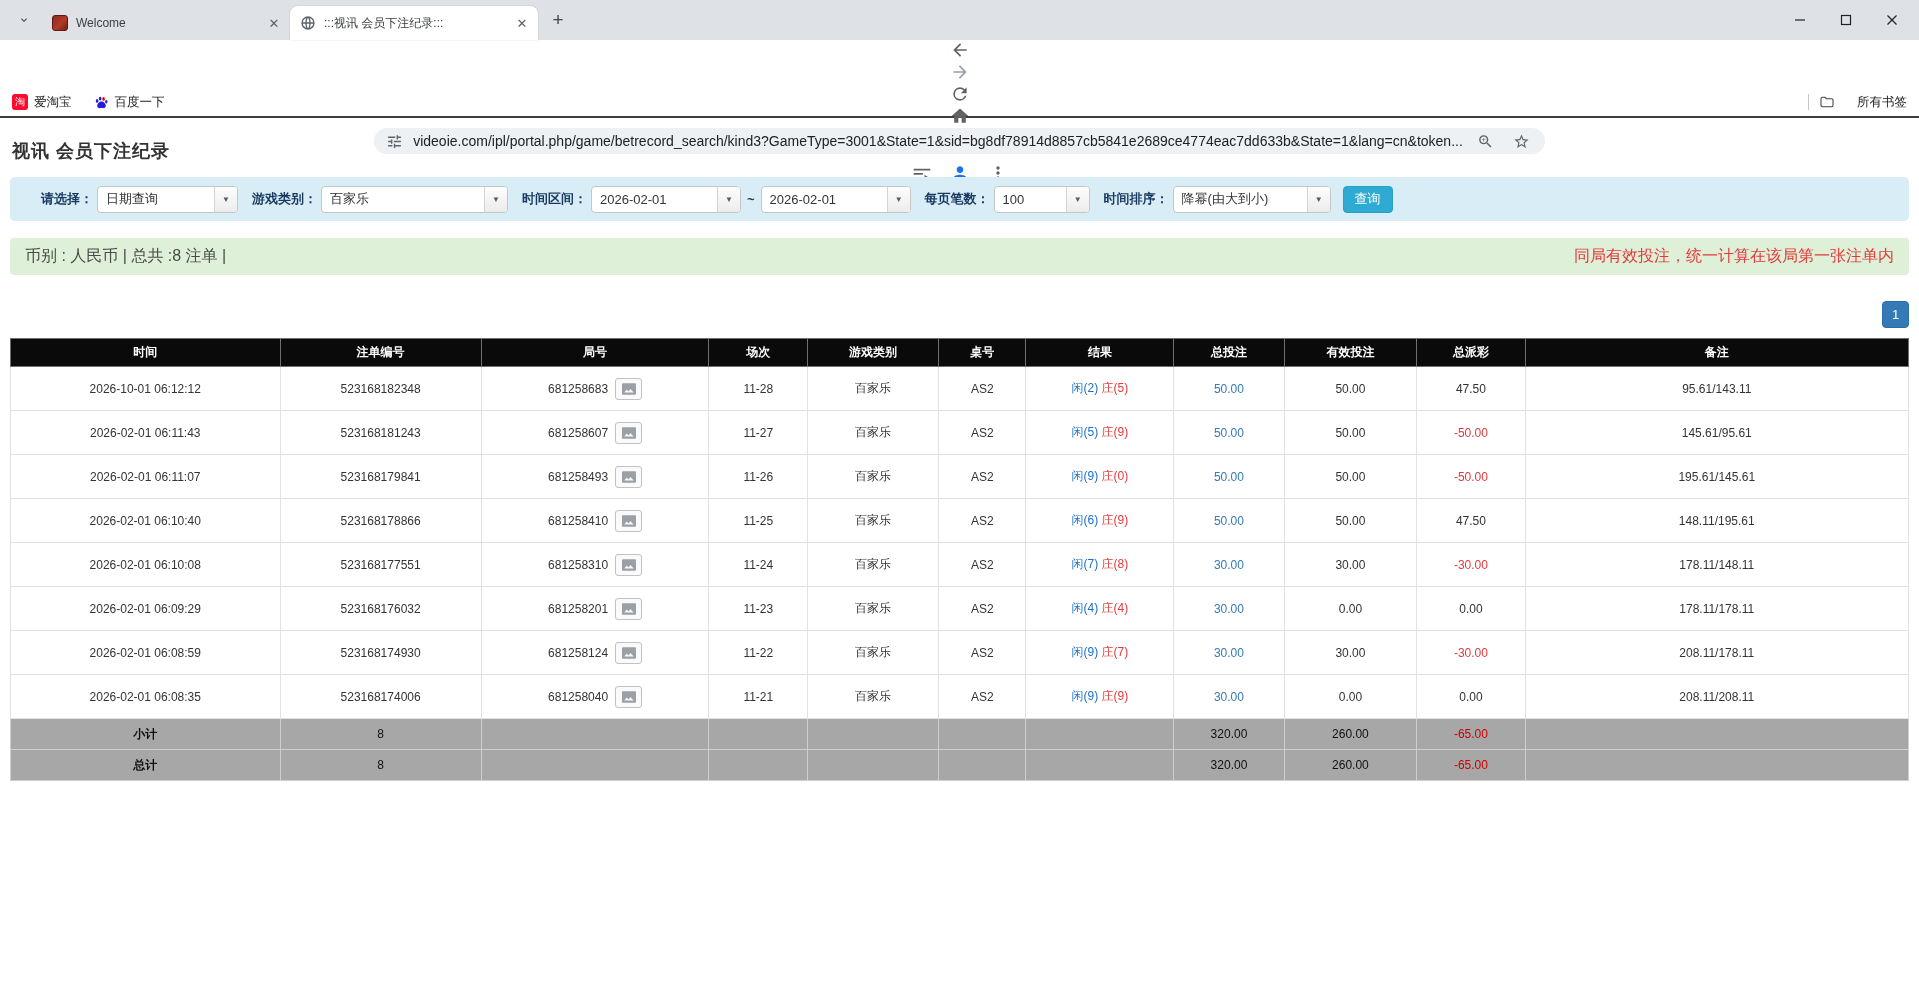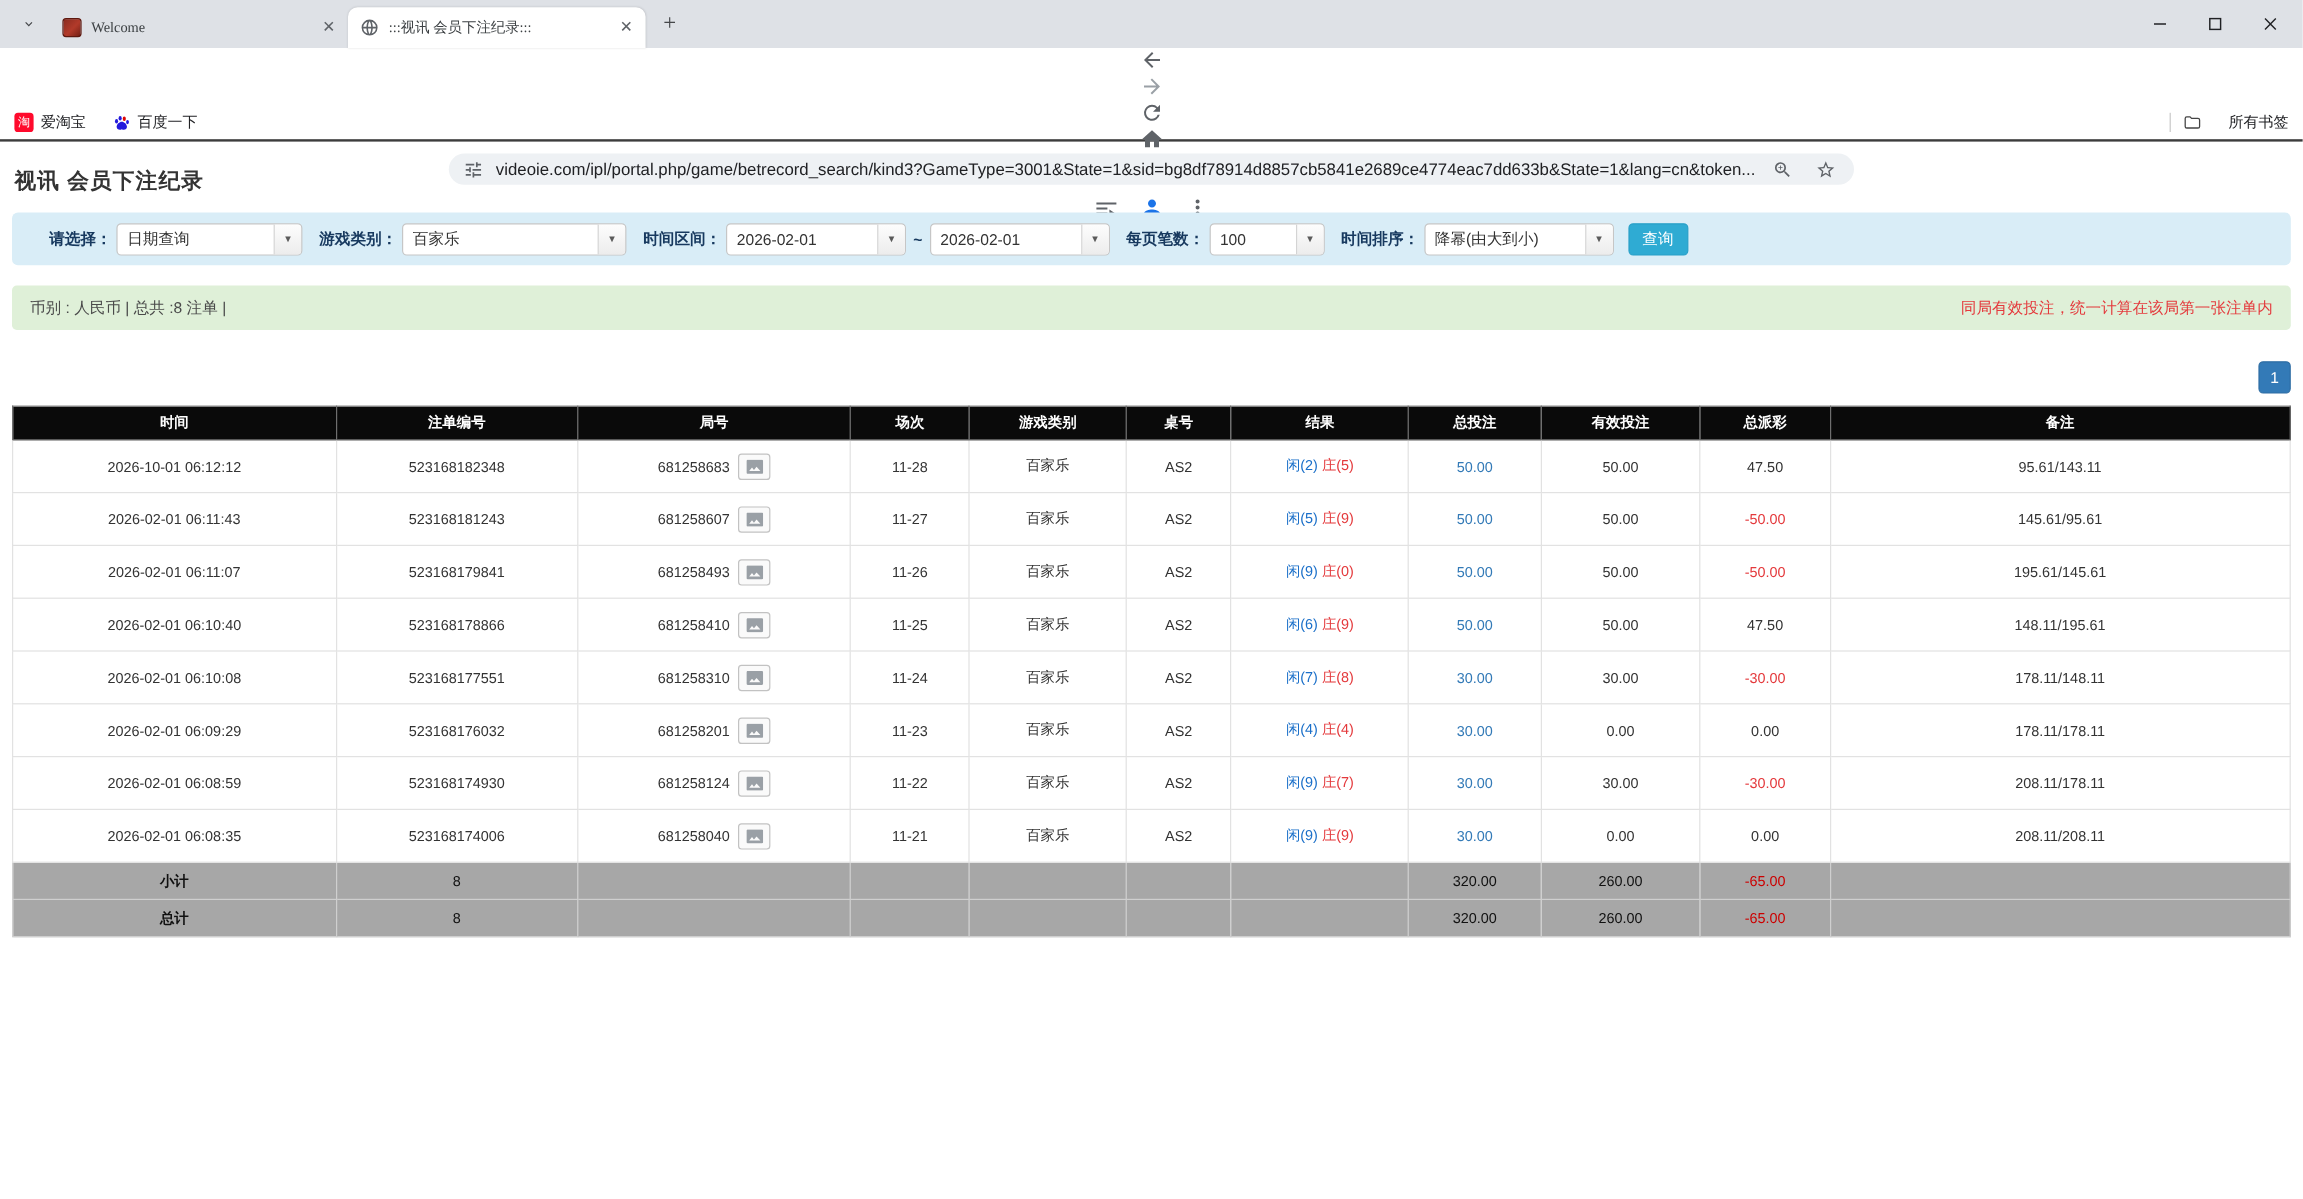--- a/index.html
+++ b/index.html
@@ -5,21 +5,21 @@
   * { box-sizing: border-box; margin: 0; padding: 0; }
   html,body { width: 1919px; height: 999px; overflow: hidden; }
   body {
     font-family: "Liberation Sans", "DejaVu Sans", sans-serif;
     background: #fff; position: relative; color: #333;
   }
   svg { display: block; }
 
   
   .tab-strip {
-    height: 40px; background: #dee1e6; display: flex; align-items: flex-end; padding: 0 4px; font-family: Liberation Serif, serif;
+    height: 40px; background: #dee1e6; display: flex; align-items: flex-end; padding: 0 4px;
   }
   .tab-search {
     width: 28px; height: 28px; margin: 0 4px 6px 6px; border-radius: 6px;
     display: flex; align-items: center; justify-content: center; color: #45474a; font-size: 13px;
   }
   .tab {
     width: 248px; height: 34px; display: flex; align-items: center; gap: 8px;
     padding: 0 8px 0 10px; border-radius: 8px 8px 0 0; font-size: 12px; color: #3c4043;
   }
   .tab.inactive { background: transparent; }
@@ -88,31 +88,31 @@
     display: flex; align-items: stretch; overflow: hidden;
   }
   .combo .combo-value {
     flex: 1; display: flex; align-items: center; padding: 0 8px; font-size: 13px; color: #333;
     white-space: nowrap; overflow: hidden;
   }
   .combo .combo-arrow {
     width: 23px; border-left: 1px solid #d4d4d4; background: linear-gradient(#fdfdfd,#ececec);
     display: flex; align-items: center; justify-content: center; color: #5a5a5a; font-size: 8px;
   }
-  .w-select { width: 155px; } .w-game { width: 187px; } .w-date { width: 150px; }
+  .w-select { width: 141px; } .w-game { width: 187px; } .w-date { width: 150px; }
   .w-pp { width: 96px; } .w-sort { width: 158px; }
   .tilde { margin: 0 6px; color: #17395f; font-weight: bold; }
   .search-btn {
     margin-left: 12px; height: 27px; padding: 0 11px; background: #2fabd3; border: 1px solid #28a0c8;
     border-radius: 4px; color: #fff; font-size: 13px; cursor: pointer;
   }
 
   .info-bar {
     margin-top: 17px; height: 37px; background: #dff0d8; border-radius: 4px;
-    display: flex; align-items: center; justify-content: space-between; padding: 0 15px; font-size: 13px;
+    display: flex; align-items: center; justify-content: space-between; padding: 0 15px; font-size: 16px;
   }
   .info-left { color: #4a4a4a; }
   .info-right { color: #e4393c; }
 
   .pager-top { display: flex; justify-content: flex-end; margin: 26px 0 10px; }
   .page-btn {
     min-width: 27px; height: 27px; background: #337ab7; border: 1px solid #2e6da4; border-radius: 4px;
     color: #fff; font-size: 13px; display: flex; align-items: center; justify-content: center; cursor: pointer;
   }
 

